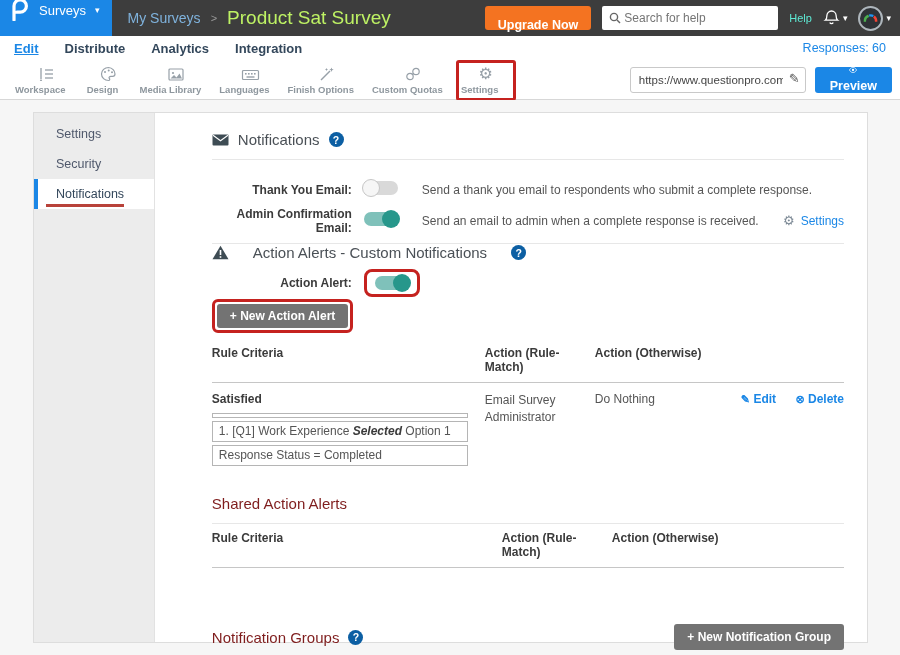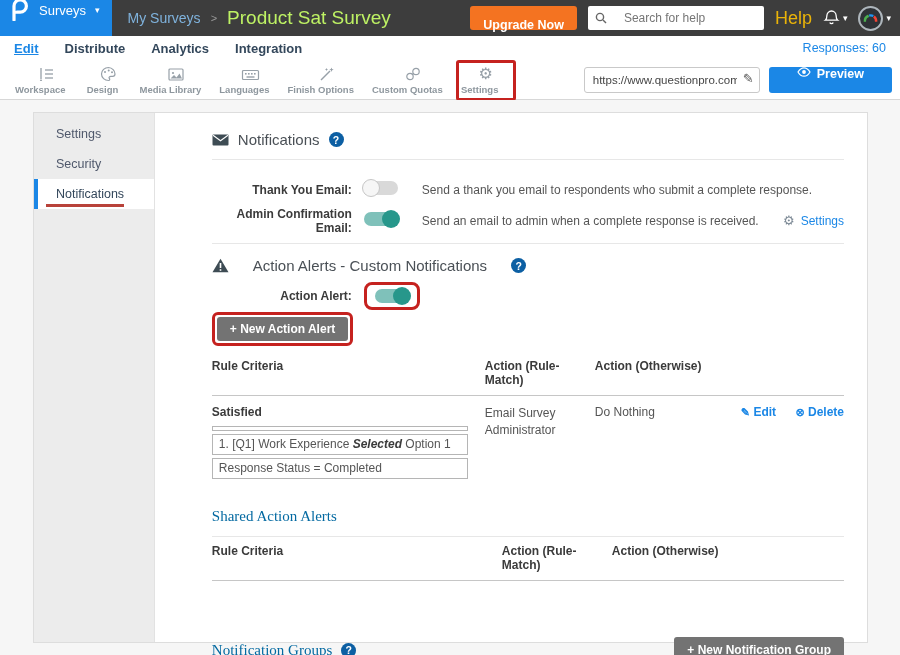--- a/index.html
+++ b/index.html
@@ -14,25 +14,25 @@
   .logo-block .menu-label { color:#fff; font-size:13px; }
   .caret { font-size:9px; color:#fff; }
   .breadcrumb { display:flex; align-items:center; gap:10px; margin-left:16px; }
   .crumb-parent { color:#7fb2dc; font-size:14px; cursor:pointer; }
   .crumb-sep { color:#9a9a9a; font-size:11px; }
   .crumb-current { color:#bef264; font-size:19px; }
   .topbar-right { margin-left:auto; display:flex; align-items:center; gap:11px; margin-right:9px; }
   .upgrade-btn { background:#f47321; color:#fff; font-size:12.5px; font-weight:700;
     border:none; border-radius:3px; height:24px; padding:12px 13px; cursor:pointer; }
   .search-box { background:#fff; border-radius:2px; height:24px; width:176px;
-    display:flex; align-items:center; padding:0 7px; gap:17px; }
+    display:flex; align-items:center; padding:0 7px; gap:3px; }
   .search-box input { border:none; outline:none; font-size:12px; width:100%;
     color:#444; font-family:"Liberation Sans", sans-serif; }
   .search-box input::placeholder { color:#757575; }
-  .help-label { color:#eab308; font-size:18px; cursor:pointer; }
+  .help-label { color:#5eead4; font-size:11px; cursor:pointer; }
   .bell-wrap, .avatar-wrap { display:flex; align-items:center; gap:3px; cursor:pointer; }
   .avatar { width:25px; height:25px; border-radius:50%; border:2px solid #aeb6bc;
     background:#2e3237; display:flex; align-items:center; justify-content:center; }
 
   
   .navbar { height:24px; background:#fff; display:flex; align-items:center;
     padding:0 14px; }
   .nav-tabs { display:flex; gap:26px; }
   .nav-tab { font-size:13px; font-weight:700; color:#33475b; cursor:pointer; text-decoration:none; }
   .nav-tab.active { color:#1b87e6; text-decoration:underline; }
@@ -49,42 +49,42 @@
   .gear-glyph { font-size:16px; line-height:16px; color:#97a0a8; }
   .anno-box-settings { position:absolute; left:-2px; right:-2px; top:0; bottom:-1px;
     border:3px solid #c5221f; border-radius:3px; pointer-events:none; }
   .toolbar-right { margin-left:auto; display:flex; align-items:center; gap:9px; margin-right:8px; }
   .url-field { position:relative; }
   .url-field input { width:176px; height:26px; border:1px solid #c9c9c9; border-radius:3px;
     font-size:11.5px; color:#454545; padding:0 22px 0 8px; outline:none;
     font-family:"Liberation Sans", sans-serif; }
   .url-pencil { position:absolute; right:6px; top:4px; font-size:13px; color:#555; cursor:pointer; }
   .preview-btn { background:#1b87e6; border:none; color:#fff; height:26px; border-radius:3px;
-    font-size:12.5px; font-weight:700; padding:0 28px; display:flex; 
-    gap:6px; cursor:pointer; }
+    font-size:12.5px; font-weight:700; padding:0 15px; display:flex; align-items:center;
+    gap:6px; cursor:pointer;flex-direction:column; }
 
   
   .page { position:relative; height:555px; background:#f6f6f6; }
   .panel { position:absolute; left:33px; top:12px; width:835px; height:531px;
     background:#fff; border:1px solid #ddd; display:flex; }
 
   
   .sidebar { width:155px; background:#ececec; border-right:1px solid #e2e2e2; padding-top:6px; }
   .side-item { height:30px; line-height:30px; padding-left:22px; font-size:12.5px;
     color:#4f5archive86b; color:#4f586b; cursor:pointer; position:relative; }
   .side-item.active { background:#fff; border-left:4px solid #1b87e6; padding-left:18px;
     color:#33475b; }
   .red-underline { position:absolute; left:8px; bottom:2px; width:78px; height:3px;
     background:#b8423a; }
 
   
   .content { flex:1; padding:18px 23px 0 57px; position:relative; }
   .sec-head { display:flex; align-items:center; gap:9px; }
   .sec-title { font-size:15px; color:#4a5056; }
-  .sec-title.muted { color:#0369a1;font-family:Liberation Serif, serif; }
+  .sec-title.muted { color:#7f1d1d; }
   .help-icon { width:15px; height:15px; border-radius:50%; background:#0c5fa3; color:#fff;
     font-size:10.5px; font-weight:700; display:flex; align-items:center; justify-content:center;
     cursor:pointer; }
   .divider { border-top:1px solid #e7e7e7; margin-top:11px; }
 
   
   .toggle-rows { margin-top:14px; }
   .t-row { display:grid; grid-template-columns:152px 58px 1fr; align-items:center;
     height:31px; position:relative; }
   .t-label { font-size:12px; font-weight:700; color:#3b3b3b; text-align:right; padding-right:12px; }
@@ -319,21 +319,21 @@
           <span><span class="toggle on"><span class="knob"></span></span></span>
           <span class="t-desc">Send an email to admin when a complete response is received.</span>
           <span class="row-settings">
             <span class="gear">⚙</span>
             <a class="blue-link">Settings</a>
           </span>
         </div>
       </div>
       <div class="divider" style="margin-top:7px;"></div>
 
-      <div class="sec-head" style="margin-top:13px;gap:24px;">
+      <div class="sec-head" style="gap:24px;">
         <svg width="17" height="15" viewBox="0 0 17 15">
           <path d="M8.5 0.8 L16.5 14.2 H0.5 z" fill="#3e4c54"></path>
           <rect x="7.7" y="5" width="1.6" height="5" fill="#fff"></rect>
           <rect x="7.7" y="11.2" width="1.6" height="1.6" fill="#fff"></rect>
         </svg>
         <span class="sec-title">Action Alerts - Custom Notifications</span>
         <span class="help-icon">?</span>
       </div>
 
       <div class="aa-toggle-row">

